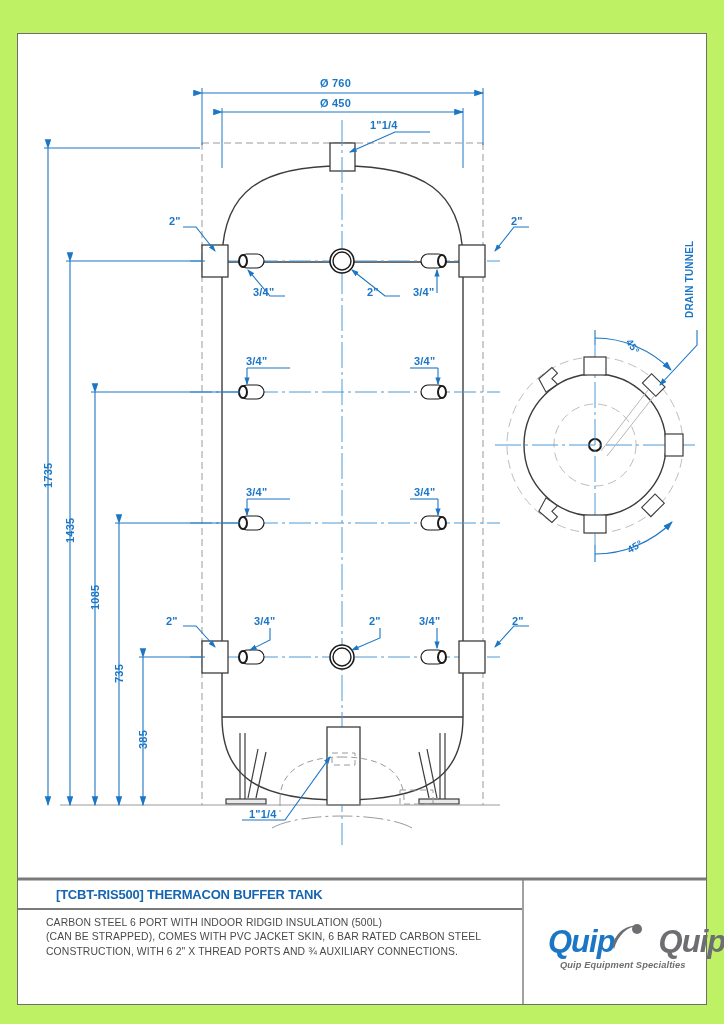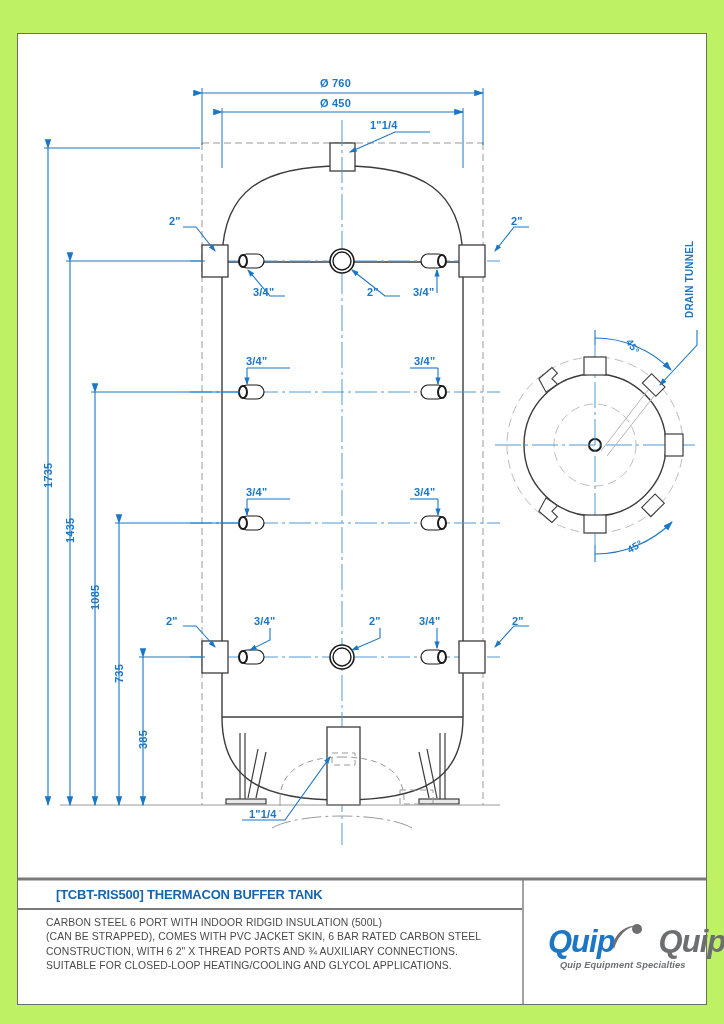--- a/index.html
+++ b/index.html
@@ -293,21 +293,20 @@
   <div class="lbl small" style="left:625px;top:341px;transform:rotate(55deg);">45°</div>
   <div class="lbl small" style="left:627px;top:541px;transform:rotate(-30deg);">45°</div>
   <div class="lbl small" style="left:684px;top:318px;transform:rotate(-90deg);transform-origin:left top;">DRAIN TUNNEL</div>
 
   <div class="tb-title">[TCBT-RIS500] THERMACON BUFFER TANK</div>
 
   <div class="tb-desc">
     <div>CARBON STEEL 6 PORT WITH INDOOR RIDGID INSULATION (500L)</div>
     <div>(CAN BE STRAPPED), COMES WITH PVC JACKET SKIN, 6 BAR RATED CARBON STEEL</div>
     <div>CONSTRUCTION,  WITH  6  2"  X  THREAD  PORTS  AND  ¾  AUXILIARY  CONNECTIONS.</div>
-    <div>SUITABLE FOR CLOSED-LOOP HEATING/COOLING AND GLYCOL APPLICATIONS.</div>
   </div>
 
   <div class="logo">
     <div class="logo-main">
       <span class="logo-flow">Quip</span><span class="logo-quip">Quip</span>
     </div>
     <svg style="position:absolute;left:62px;top:-2px;width:34px;height:28px;" viewBox="0 0 34 28" xmlns="http://www.w3.org/2000/svg">
       <path d="M4,26 C8,12 18,2 30,3 C24,1 12,4 6,14 C3,19 2,23 4,26 z" fill="#6d6e71"></path>
       <circle cx="27" cy="6" r="5" fill="#6d6e71"></circle>
     </svg>

